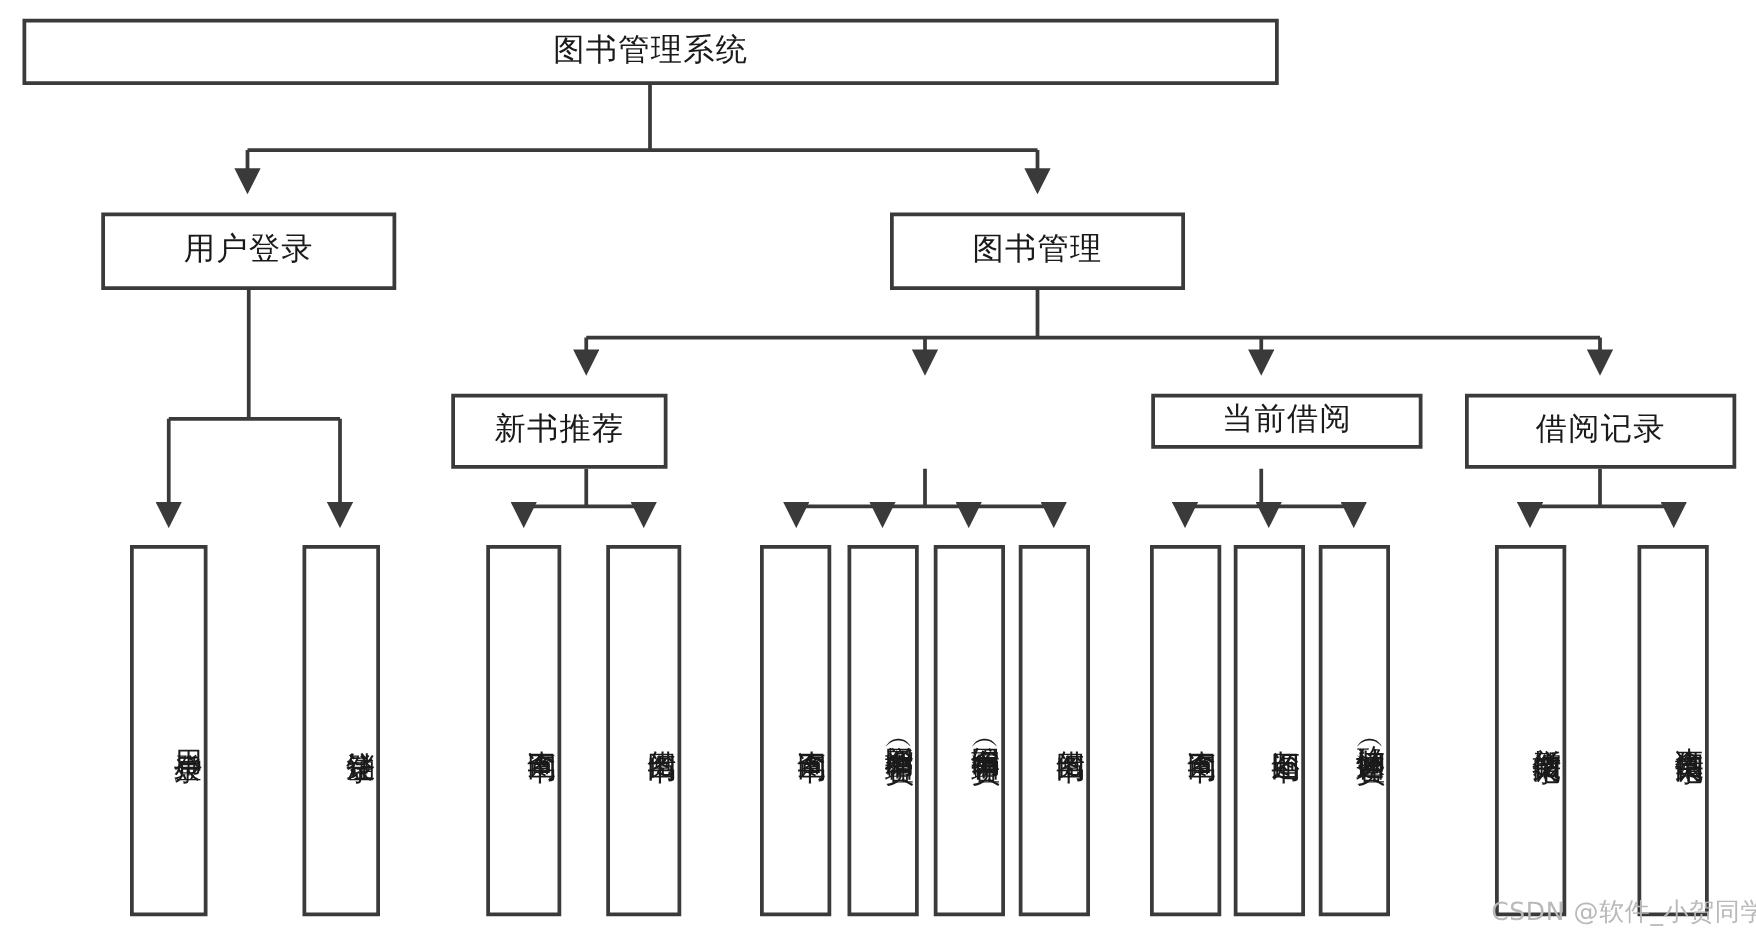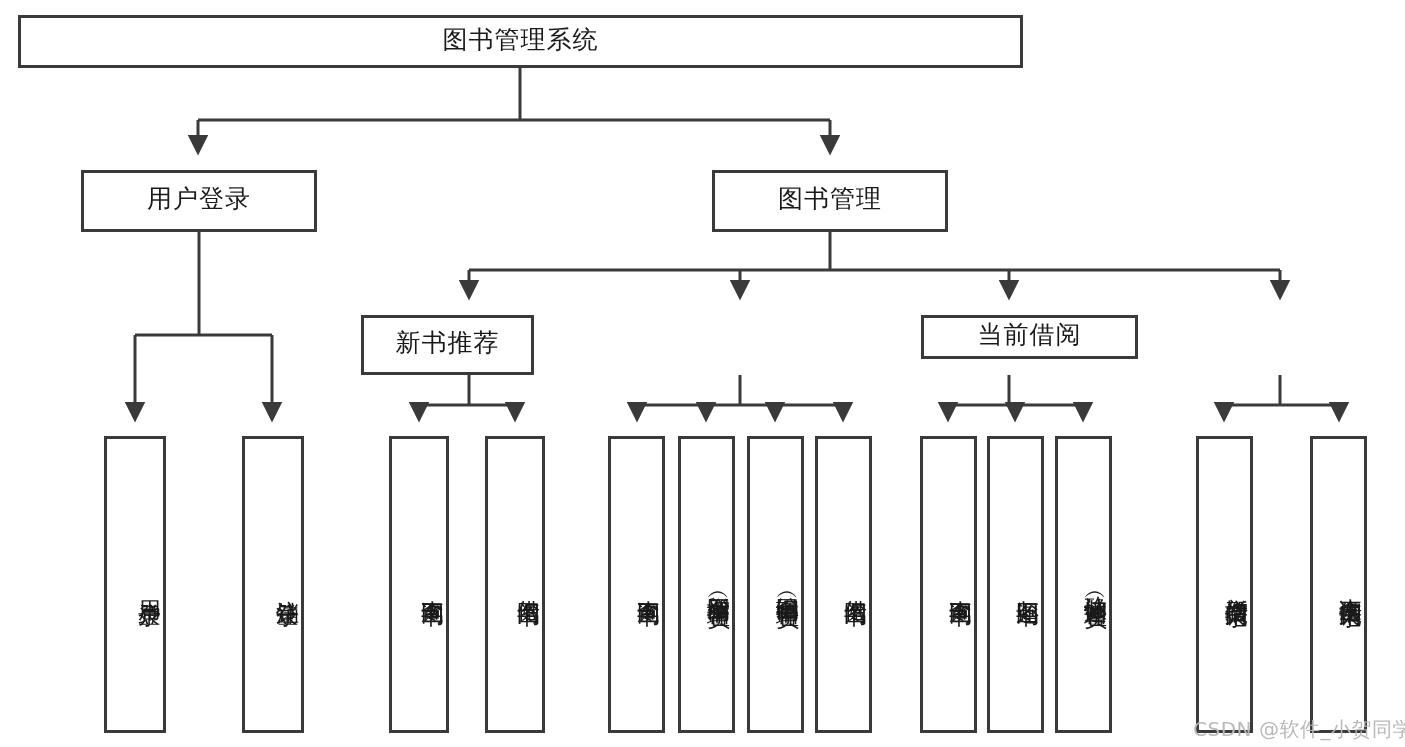--- a/index.html
+++ b/index.html
@@ -133,20 +133,23 @@
   <div class="node horiz" style="left:712px; top:170px; width:236px; height:62px;">
     <span class="txt">图书管理</span>
   </div>
 
   <div class="node horiz" style="left:361px; top:315px; width:173px; height:60px;">
     <span class="txt">新书推荐</span>
   </div>
   <div class="node horiz" style="left:901px; top:315px; width:217px; height:44px;margin-left:20px;">
     <span class="txt">当前借阅</span>
   </div>
+  <div class="node horiz" style="left:1172px; top:315px; width:217px; height:60px;">
+    <span class="txt">借阅记录</span>
+  </div>
 
   <div class="node vert" style="left:104px; top:436px; width:62px; height:297px;">
     <span class="txt">用户登录</span>
   </div>
   <div class="node vert" style="left:242px; top:436px; width:62px; height:297px;">
     <span class="txt">注销登录</span>
   </div>
 
   <div class="node vert" style="left:389px; top:436px; width:60px; height:297px;">
     <span class="txt">查询图书</span>

